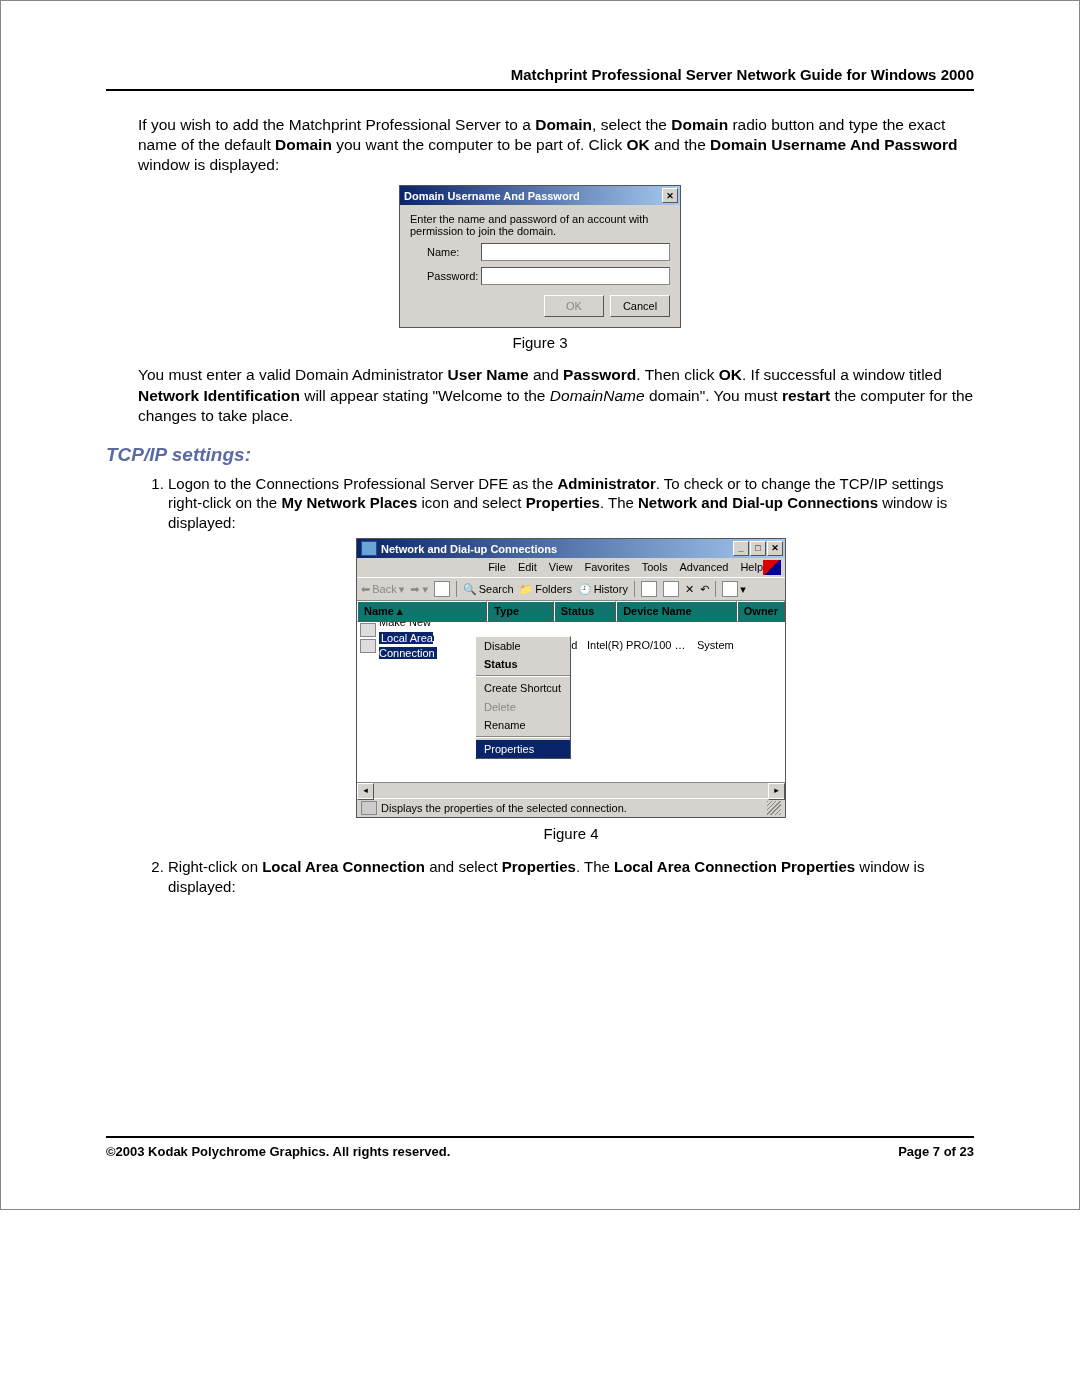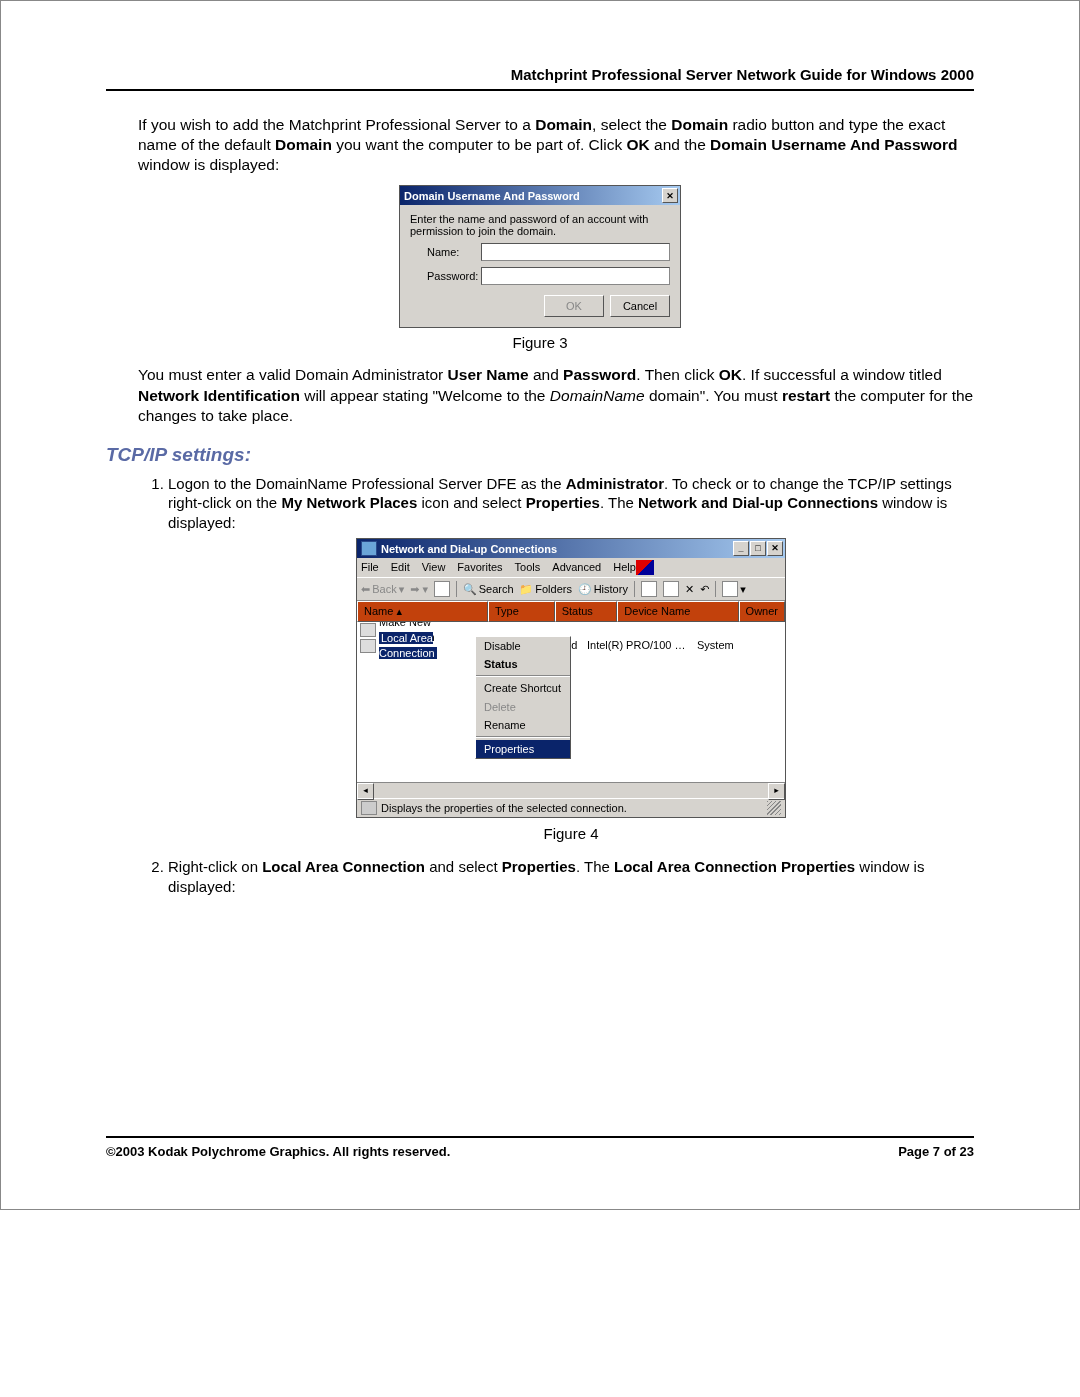--- a/index.html
+++ b/index.html
@@ -143,21 +143,21 @@
   .win-titlebar .spacer { flex: 1; }
   .win-sys { display:flex; gap:1px; }
   .win-sys .sysbtn {
     width:14px; height:13px; background:#d6d3ce;
     border:1px solid #fff; border-right-color:#555; border-bottom-color:#555;
     display:flex;align-items:center;justify-content:center;
     font-size:9px; color:#000; font-weight:bold;
   }
   .menubar {
     display:flex; padding:2px 4px; font-size:11px; gap:0;
-    justify-content: flex-start;
+    justify-content: flex-end;
   }
   .menuitems { display:flex; gap:12px; }
   .righticon {
     width:18px; height:15px;
     background:linear-gradient(135deg,#d00 0 50%,#009 50% 100%);
   }
   .toolbar {
     border-top:1px solid #fff;
     padding:3px 4px;
     display:flex; align-items:center; gap:6px;
@@ -165,23 +165,24 @@
   }
   .tbtn { display:flex; align-items:center; gap:2px; color:#000; }
   .tbtn.disabled { color:#888; }
   .sep { width:1px; height:16px; background:#888; }
   .ticonbox { width:14px;height:14px;border:1px solid #888;background:#fff; }
   .cols {
     display:flex; font-size:11px;
     border-top:1px solid #888;
   }
   .cols .col {
-    background:#c2410c;
+    background:#0f766e;
     border:1px solid #fff; border-right-color:#555; border-bottom-color:#555;
     padding:2px 6px;
+    font-weight:bold;
   }
   .listarea {
     background:#fff; height:160px; position:relative; overflow:hidden;
   }
   .listrow { display:flex; height:16px; align-items:center; }
   .licon { width:14px;height:12px;margin:0 3px;border:1px solid #888;background:#ddd; }
   .ctxmenu {
     position:absolute; left:118px; top:14px;
     background:#d6d3ce;
     border:1px solid #555; border-top-color:#fff; border-left-color:#fff;
@@ -246,21 +247,21 @@
   <div class="body-text">
     <p>
       <span>You must enter a valid Domain Administrator </span><b>User Name</b><span> and </span><b>Password</b><span>.  Then click </span><b>OK</b><span>.  If successful a window titled </span><b>Network Identification</b><span> will appear stating "Welcome to the </span><i>DomainName</i><span> domain".  You must </span><b>restart</b><span> the computer for the changes to take place.</span>
     </p>
   </div>
 
   <div class="section-title">TCP/IP settings:</div>
 
   <ol class="steps">
     <li>
-      <span>Logon to the DomainName Professional Server DFE as the </span><b>Administrator</b><span>. To check or to change the TCP/IP settings right-click on the </span><b>My Network Places</b><span> icon and select </span><b>Properties</b><span>.  The </span><b>Network and Dial-up Connections</b><span> window is displayed:</span>
+      <span>Logon to the Connections Professional Server DFE as the </span><b>Administrator</b><span>. To check or to change the TCP/IP settings right-click on the </span><b>My Network Places</b><span> icon and select </span><b>Properties</b><span>.  The </span><b>Network and Dial-up Connections</b><span> window is displayed:</span>
 
       
       <div class="win">
         <div class="win-titlebar">
           <div class="ticon"></div>
           <span>Network and Dial-up Connections</span>
           <div class="spacer"></div>
           <div class="win-sys">
             <div class="sysbtn">_</div>
             <div class="sysbtn">□</div>

